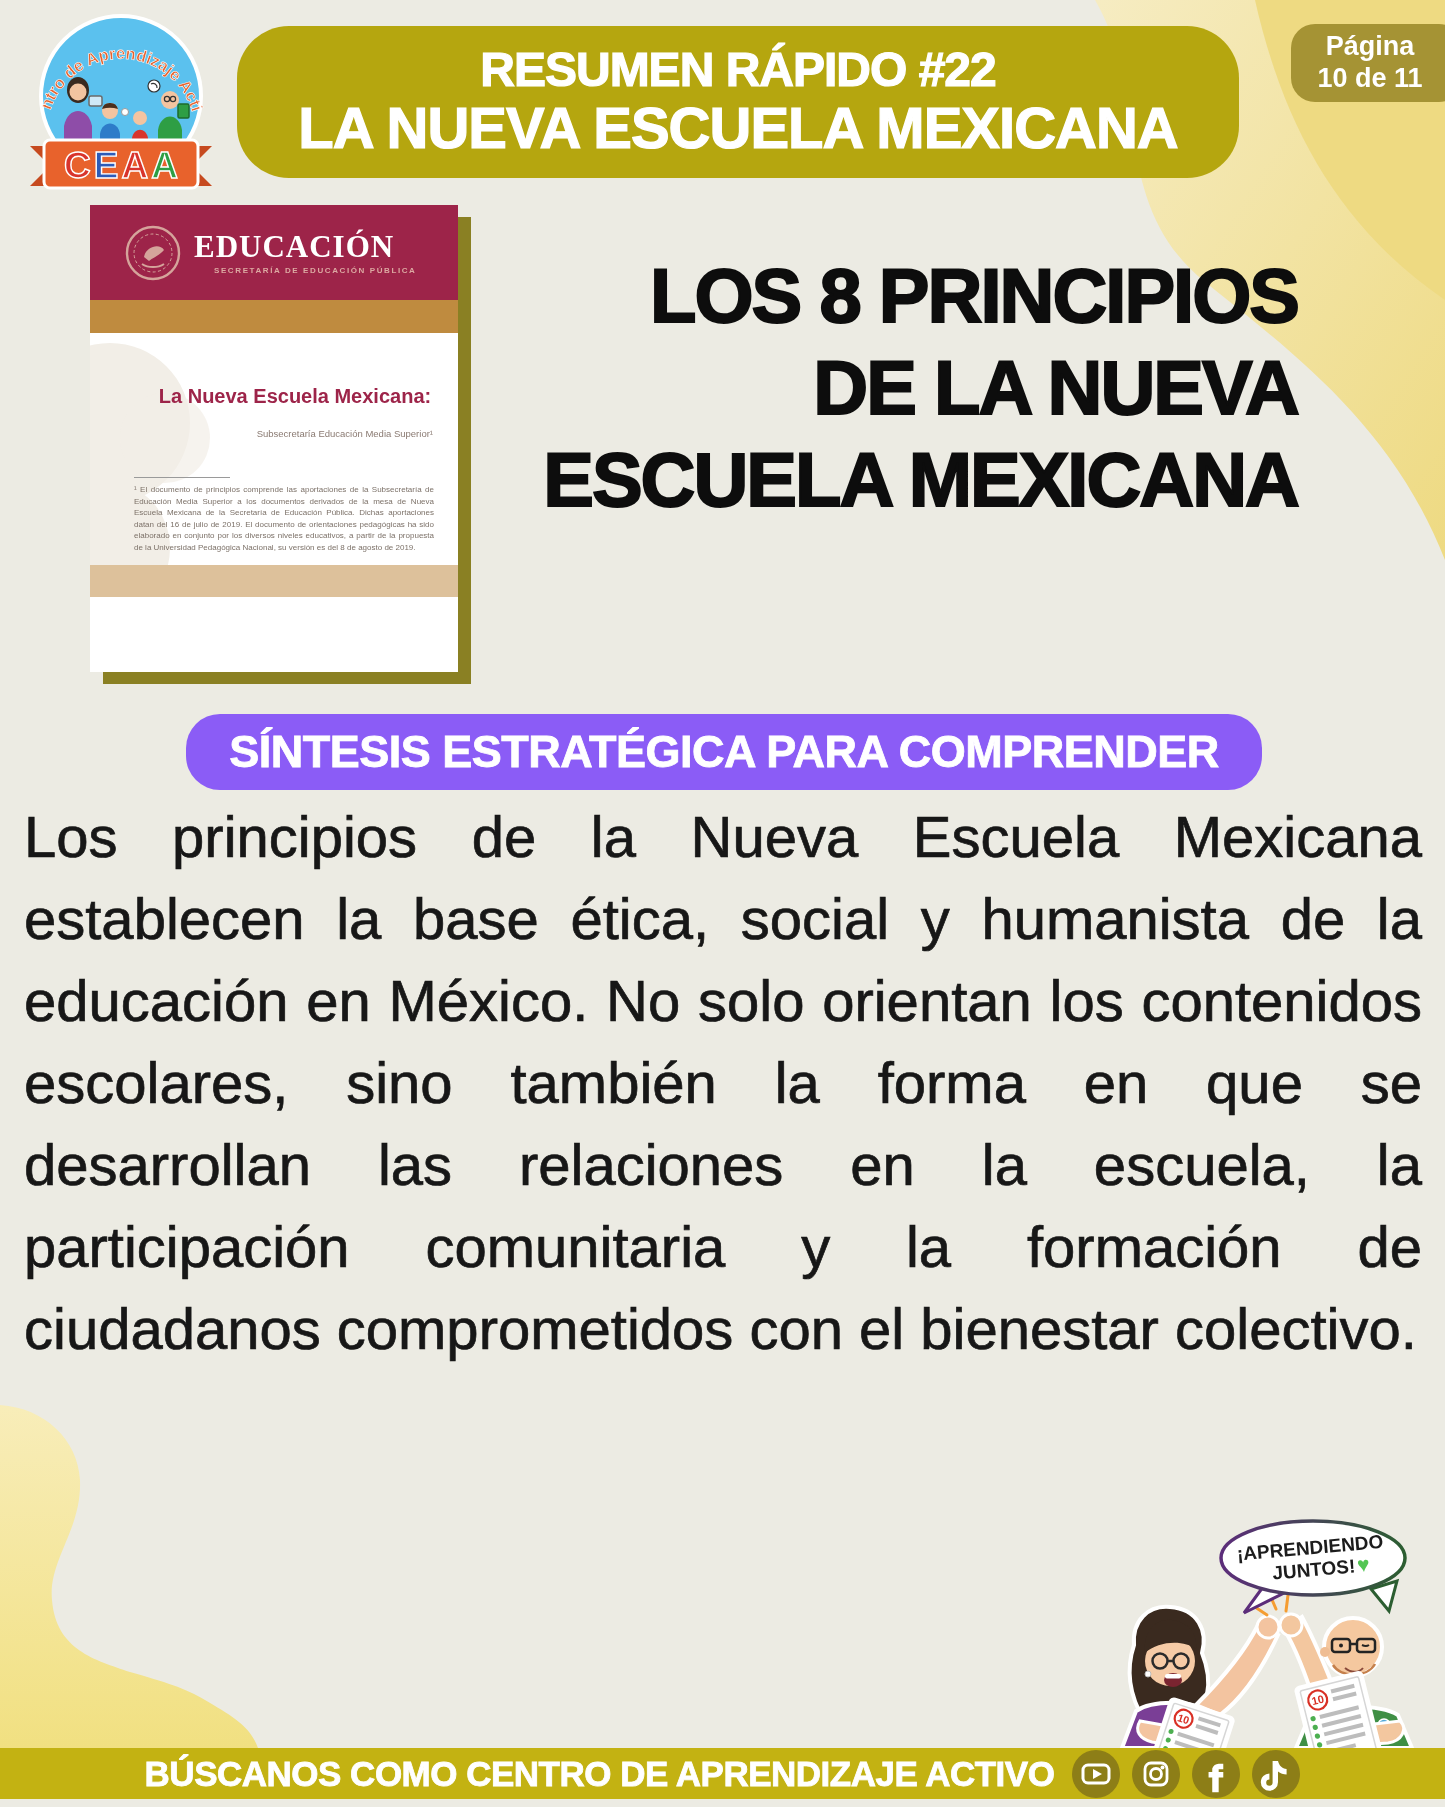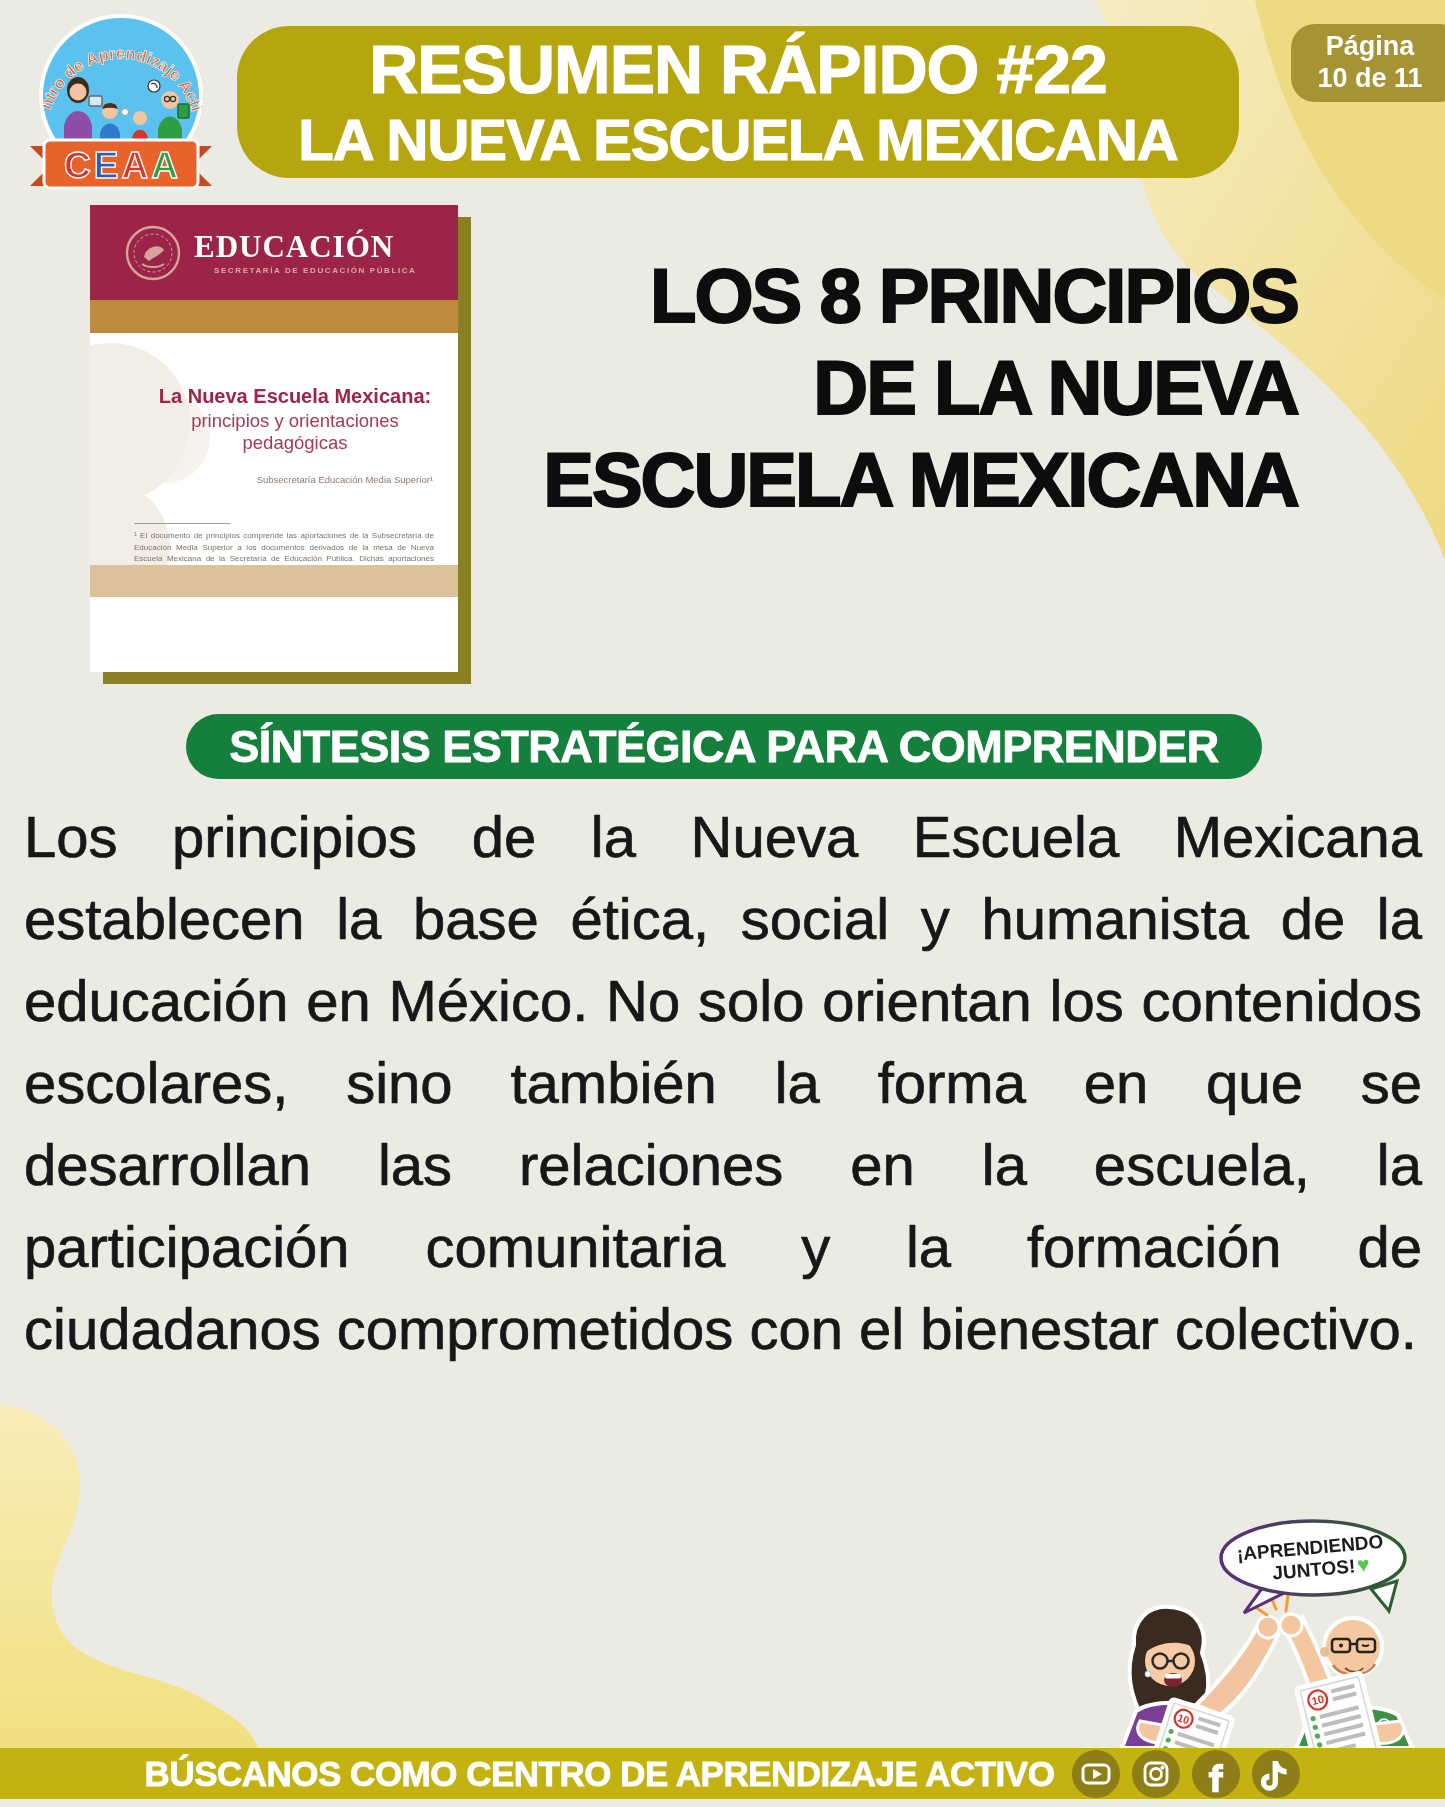--- a/index.html
+++ b/index.html
@@ -10,21 +10,21 @@
 
   
   .bg-blobs { position:absolute; inset:0; width:1445px; height:1807px; pointer-events:none; }
 
   
   .ceaa-logo { left:22px; top:8px; width:198px; height:192px; }
 
   
   .title-banner { left:237px; top:26px; width:1002px; height:152px; background:#B5A60F;
     border-radius:52px; display:flex; flex-direction:column; align-items:center; justify-content:center; }
-  .title-banner .l1 { color:#fff; font-weight:900; font-size:68px; letter-spacing:-1px;
+  .title-banner .l1 { color:#fff; font-weight:900; font-size:48px; letter-spacing:-1px;
     line-height:1.12; -webkit-text-stroke:1.2px #fff; }
   .title-banner .l2 { color:#fff; font-weight:900; font-size:58px; letter-spacing:-1px;
     line-height:1.12; -webkit-text-stroke:1.2px #fff; }
 
   
   .page-badge { right:-18px; top:24px; width:172px; height:78px; background:#A59334;
     border-radius:24px; display:flex; flex-direction:column; align-items:center; justify-content:center;
     padding-right:14px; }
   .page-badge div { color:#fff; font-weight:800; font-size:27px; line-height:1.18; }
 
@@ -45,21 +45,21 @@
   .book-subtitle { position:relative; text-align:right; padding-right:25px; margin-top:20px; color:#8A7A72; font-size:9.5px; }
   .book-divider { position:relative; margin:38px 0 6px 44px; width:96px; border-top:1px solid #9a9a9a; }
   .book-footnote { position:relative; padding:0 24px 0 44px; color:#7C7168; font-size:8px; line-height:1.45; text-align:justify; }
   .tan-band { height:32px; background:#DDC19B; }
 
   
   .main-title { left:418px; top:250px; width:880px; text-align:right; color:#0D0D0D;
     font-weight:900; font-size:76px; line-height:92px; letter-spacing:-2px; -webkit-text-stroke:2px #0D0D0D; }
 
   
-  .section-pill { left:186px; top:714px; width:1076px; height:65px; background:#15803d; border-radius:34px;
+  .section-pill { left:186px; top:714px; width:1076px; height:76px; background:#8b5cf6; border-radius:34px;
     display:flex; align-items:center; justify-content:center; }
   .section-pill span { color:#fff; font-weight:900; font-size:45px; letter-spacing:-0.5px; -webkit-text-stroke:0.8px #fff; }
 
   
   .paragraph { left:24px; top:796px; width:1398px; color:#171717; font-size:58px; line-height:82px;
     text-align:justify; -webkit-text-stroke:0.7px #171717; }
 
   
   .mascots { left:1048px; top:1513px; width:397px; height:235px; }
 
@@ -153,21 +153,20 @@
         <div class="brand">EDUCACIÓN</div>
         <div class="brand-sub">SECRETARÍA DE EDUCACIÓN PÚBLICA</div>
       </div>
     </div>
     <div class="gold-band"></div>
     <div class="book-body">
       <div class="wm" style="left:-60px; top:10px; width:160px; height:160px;"></div>
       <div class="wm" style="left:-40px; top:150px; width:120px; height:130px;"></div>
       <div class="wm" style="left:30px; top:60px; width:90px; height:90px; opacity:.7;"></div>
       <div class="book-title-bold">La Nueva Escuela Mexicana:</div>
-      <div class="book-title-reg">principios y orientaciones pedagógicas</div>
       <div class="book-subtitle">Subsecretaría Educación Media Superior¹</div>
       <div class="book-divider"></div>
       <div class="book-footnote">¹ El documento de principios comprende las aportaciones de la Subsecretaría de Educación Media Superior a los documentos derivados de la mesa de Nueva Escuela Mexicana de la Secretaría de Educación Pública. Dichas aportaciones datan del 16 de julio de 2019. El documento de orientaciones pedagógicas ha sido elaborado en conjunto por los diversos niveles educativos, a partir de la propuesta de la Universidad Pedagógica Nacional, su versión es del 8 de agosto de 2019.</div>
     </div>
     <div class="tan-band"></div>
   </div>
 
   <div class="abs main-title">
     <div>LOS 8 PRINCIPIOS</div>
     <div>DE LA NUEVA</div>

